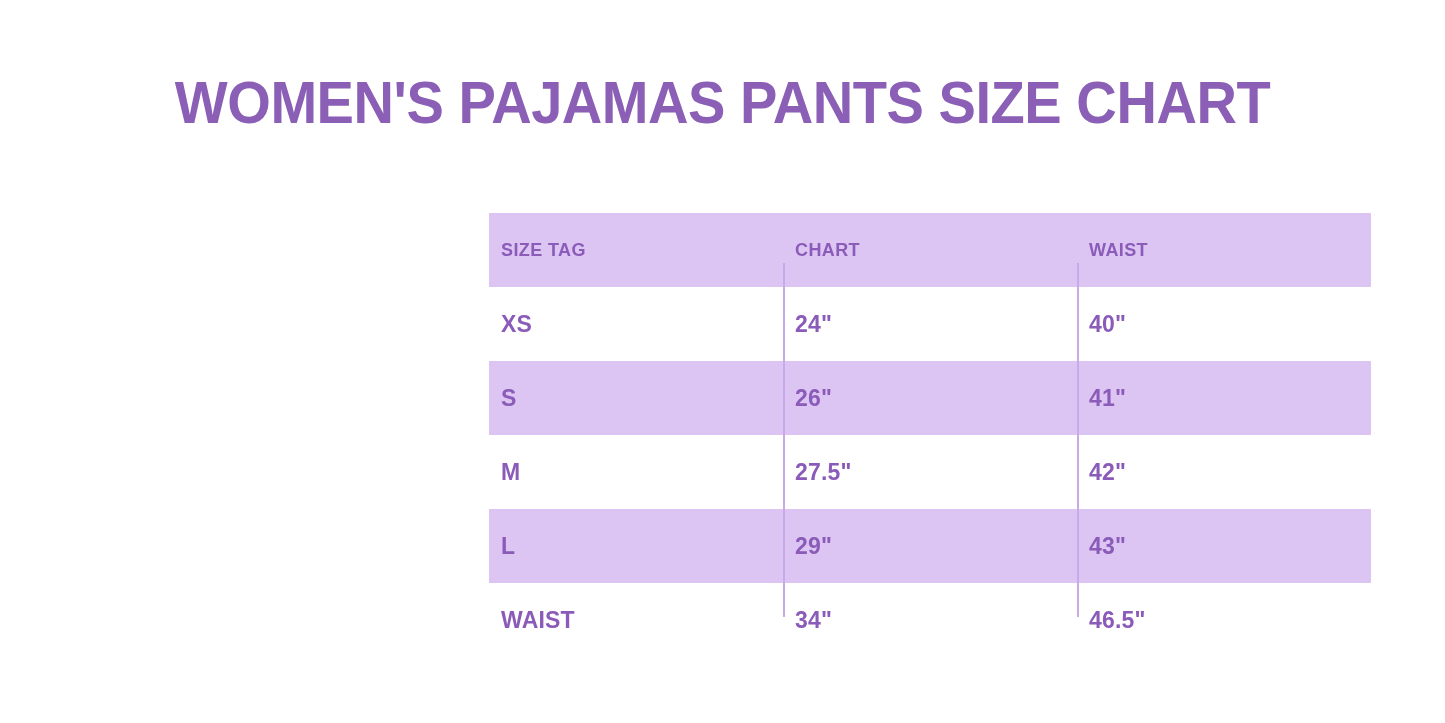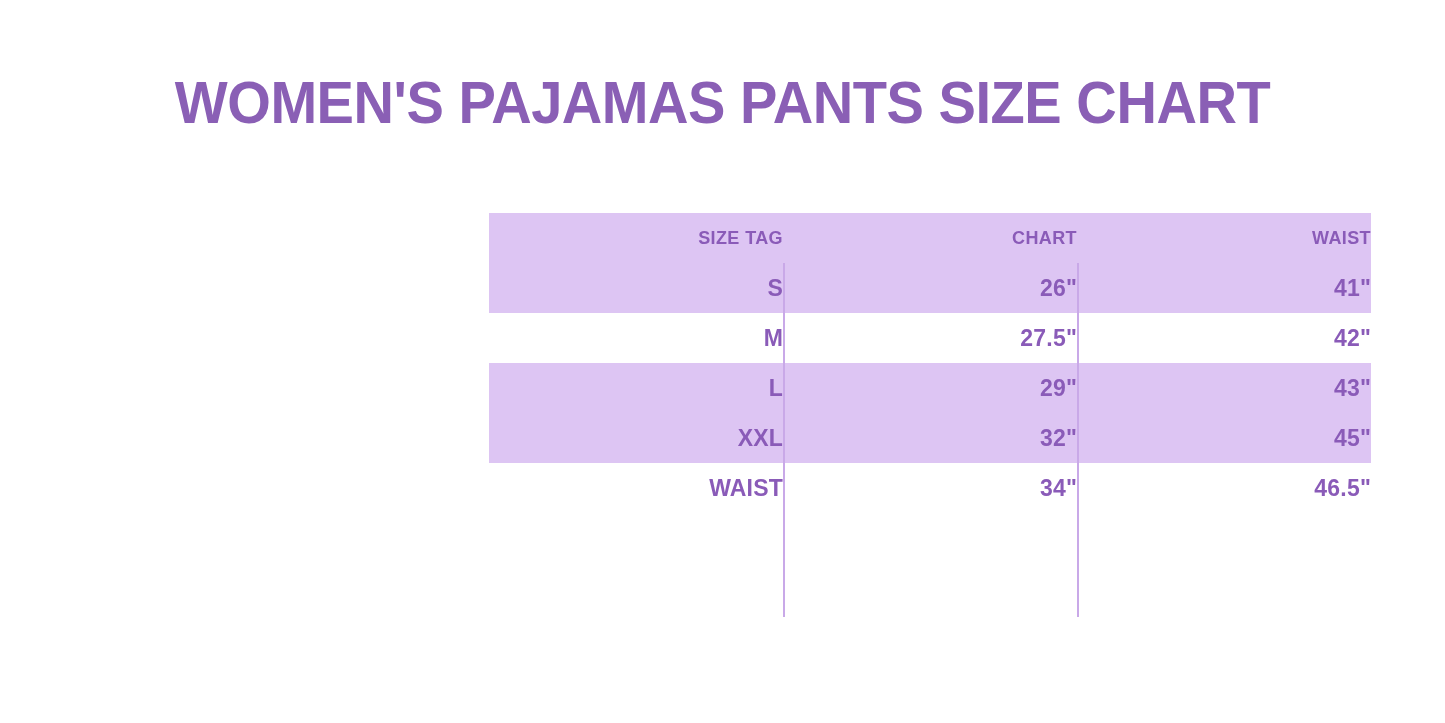--- a/index.html
+++ b/index.html
@@ -49,24 +49,24 @@
     width: 882px;
     table-layout: fixed;
   }
 
   table.size-table col.c-size { width: 294px; }
   table.size-table col.c-waist { width: 294px; }
   table.size-table col.c-height { width: 294px; }
 
   table.size-table th,
   table.size-table td {
-    text-align: right;
+    text-align: left;
     vertical-align: middle;
     color: #8a5bb8;
-    padding: 0;
+    padding: 12px;
     border: none;
   }
 
   table.size-table thead th {
     height: 50px;
     background: #ddc5f3;
     font-size: 18px;
     font-weight: 700;
     letter-spacing: 0.4px;
   }
@@ -111,39 +111,39 @@
         <col class="c-height">
       </colgroup>
       <thead>
         <tr>
           <th>SIZE TAG</th>
           <th>CHART</th>
           <th>WAIST</th>
         </tr>
       </thead>
       <tbody>
+        <tr class="row-plain">
+          <td>XS</td>
+          <td>24"</td>
+          <td>40"</td>
+        </tr>
         <tr class="row-shaded">
           <td>S</td>
           <td>26"</td>
           <td>41"</td>
         </tr>
         <tr class="row-plain">
           <td>M</td>
           <td>27.5"</td>
           <td>42"</td>
         </tr>
         <tr class="row-shaded">
           <td>L</td>
           <td>29"</td>
           <td>43"</td>
-        </tr>
-        <tr class="row-shaded">
-          <td>XXL</td>
-          <td>32"</td>
-          <td>45"</td>
         </tr>
         <tr class="row-plain">
           <td>WAIST</td>
           <td>34"</td>
           <td>46.5"</td>
         </tr>
       </tbody>
     </table>
 
     <div class="col-divider d1"></div>

